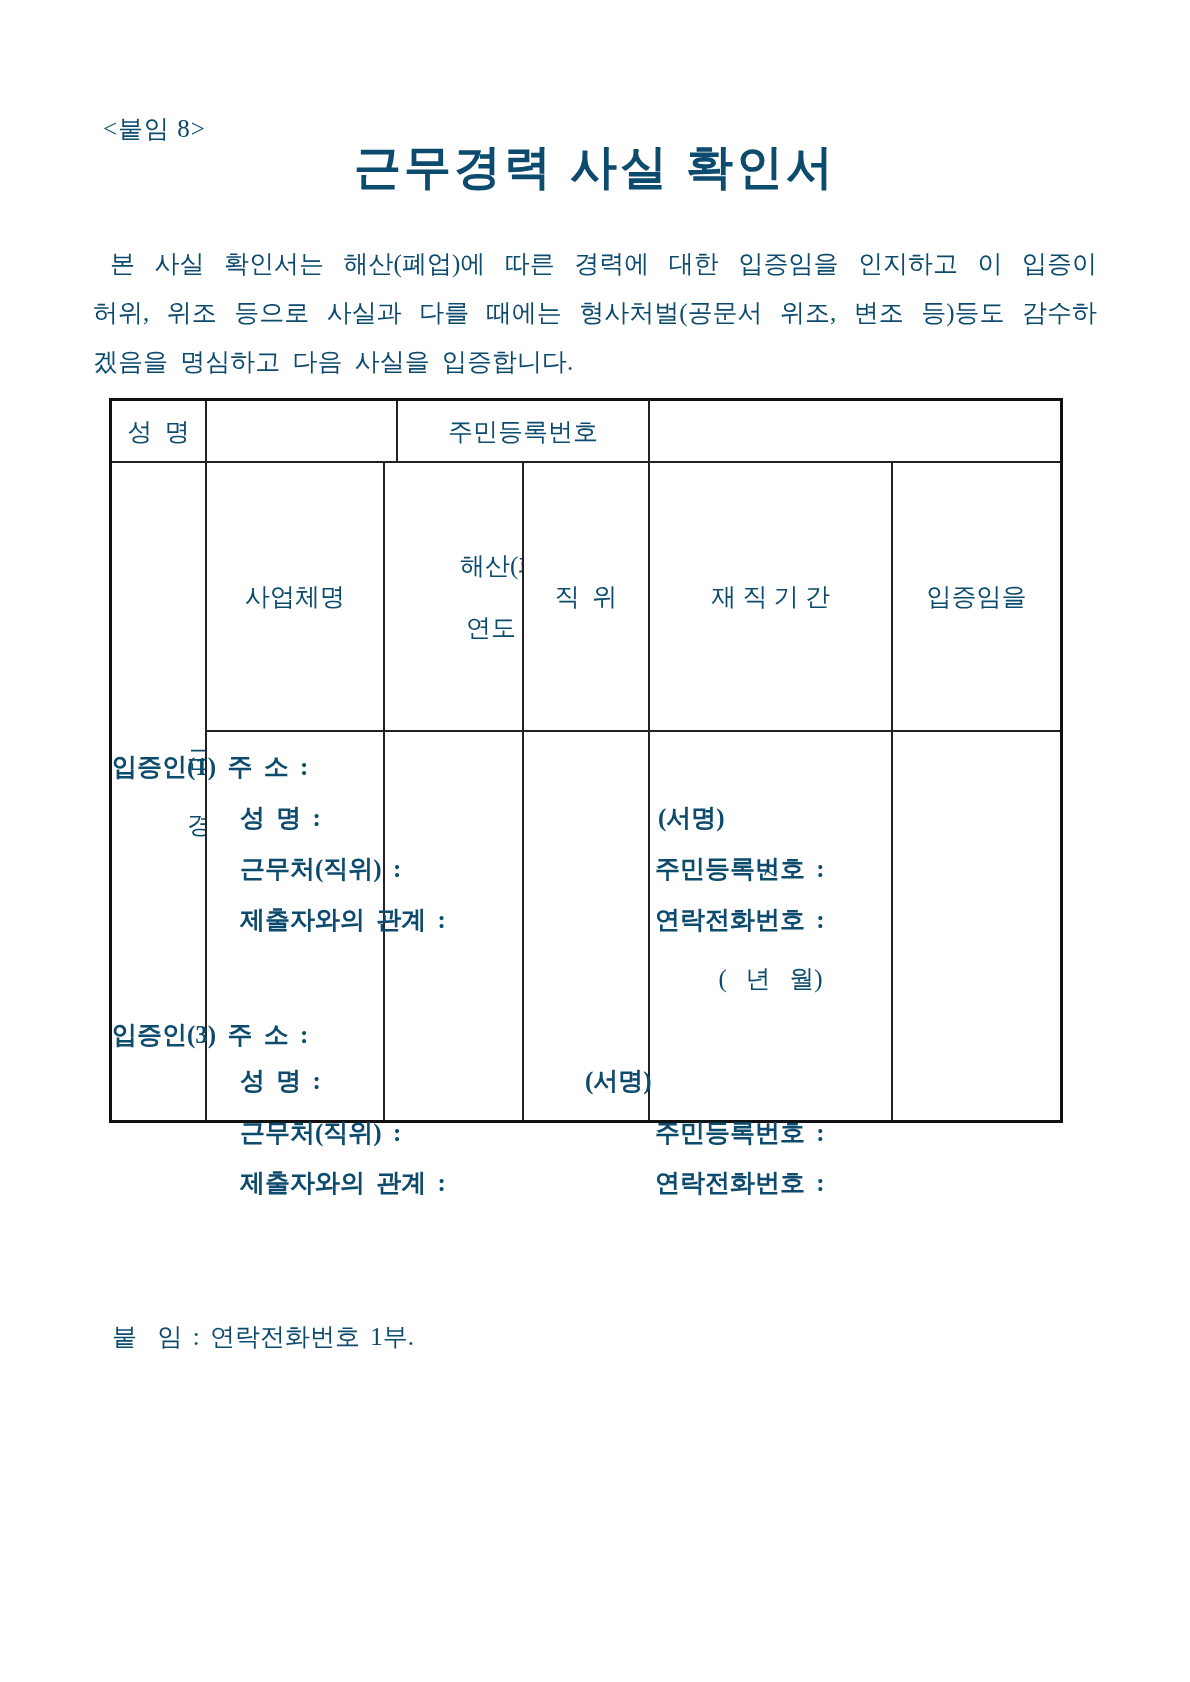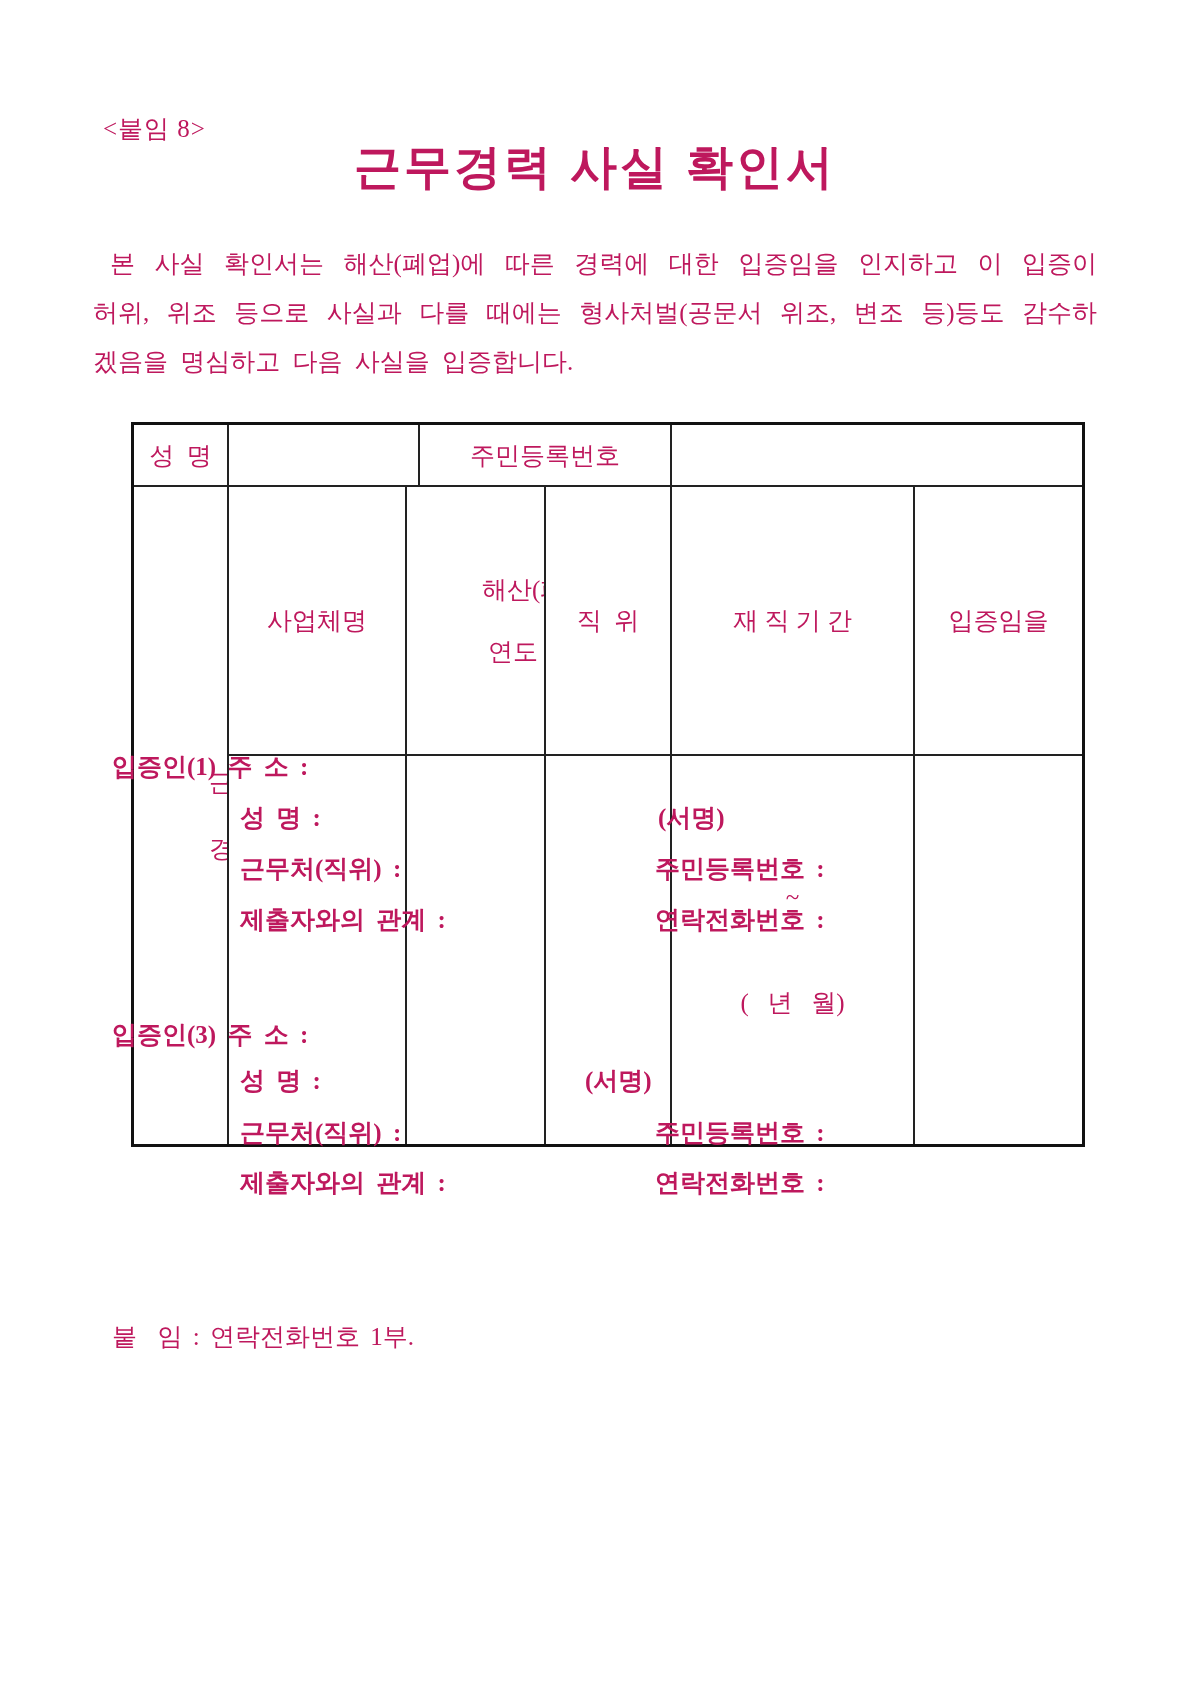--- a/index.html
+++ b/index.html
@@ -6,21 +6,21 @@
     margin: 0;
     padding: 0;
     background: #ffffff;
   }
   .page {
     position: relative;
     width: 1190px;
     height: 1456px;
     margin: 0 auto;
     background: #ffffff;
-    color: #be185d;
+    color: #0c4a6e;
     font-family: "Liberation Serif", serif;
     overflow: hidden;
   }
   .abs { position: absolute; }
 
   
   .attachment-label {
     left: 103px;
     top: 112px;
     font-size: 25px;
@@ -54,27 +54,26 @@
   .intro-line.justified {
     text-align: justify;
     text-align-last: justify;
   }
   .intro-line.first {
     text-indent: 17px;
   }
 
   
   .career-table {
-    left: 131px;
+    left: 109px;
     top: 398px;
     width: 954px;
     border: 3px solid #111;
     box-sizing: border-box;
     background: #fff;
-    margin-top: 24px;
   }
   .career-table table {
     border-collapse: collapse;
     table-layout: fixed;
     width: 948px;
     font-size: 25px;
   }
   .career-table td {
     padding: 0;
     text-align: center;

